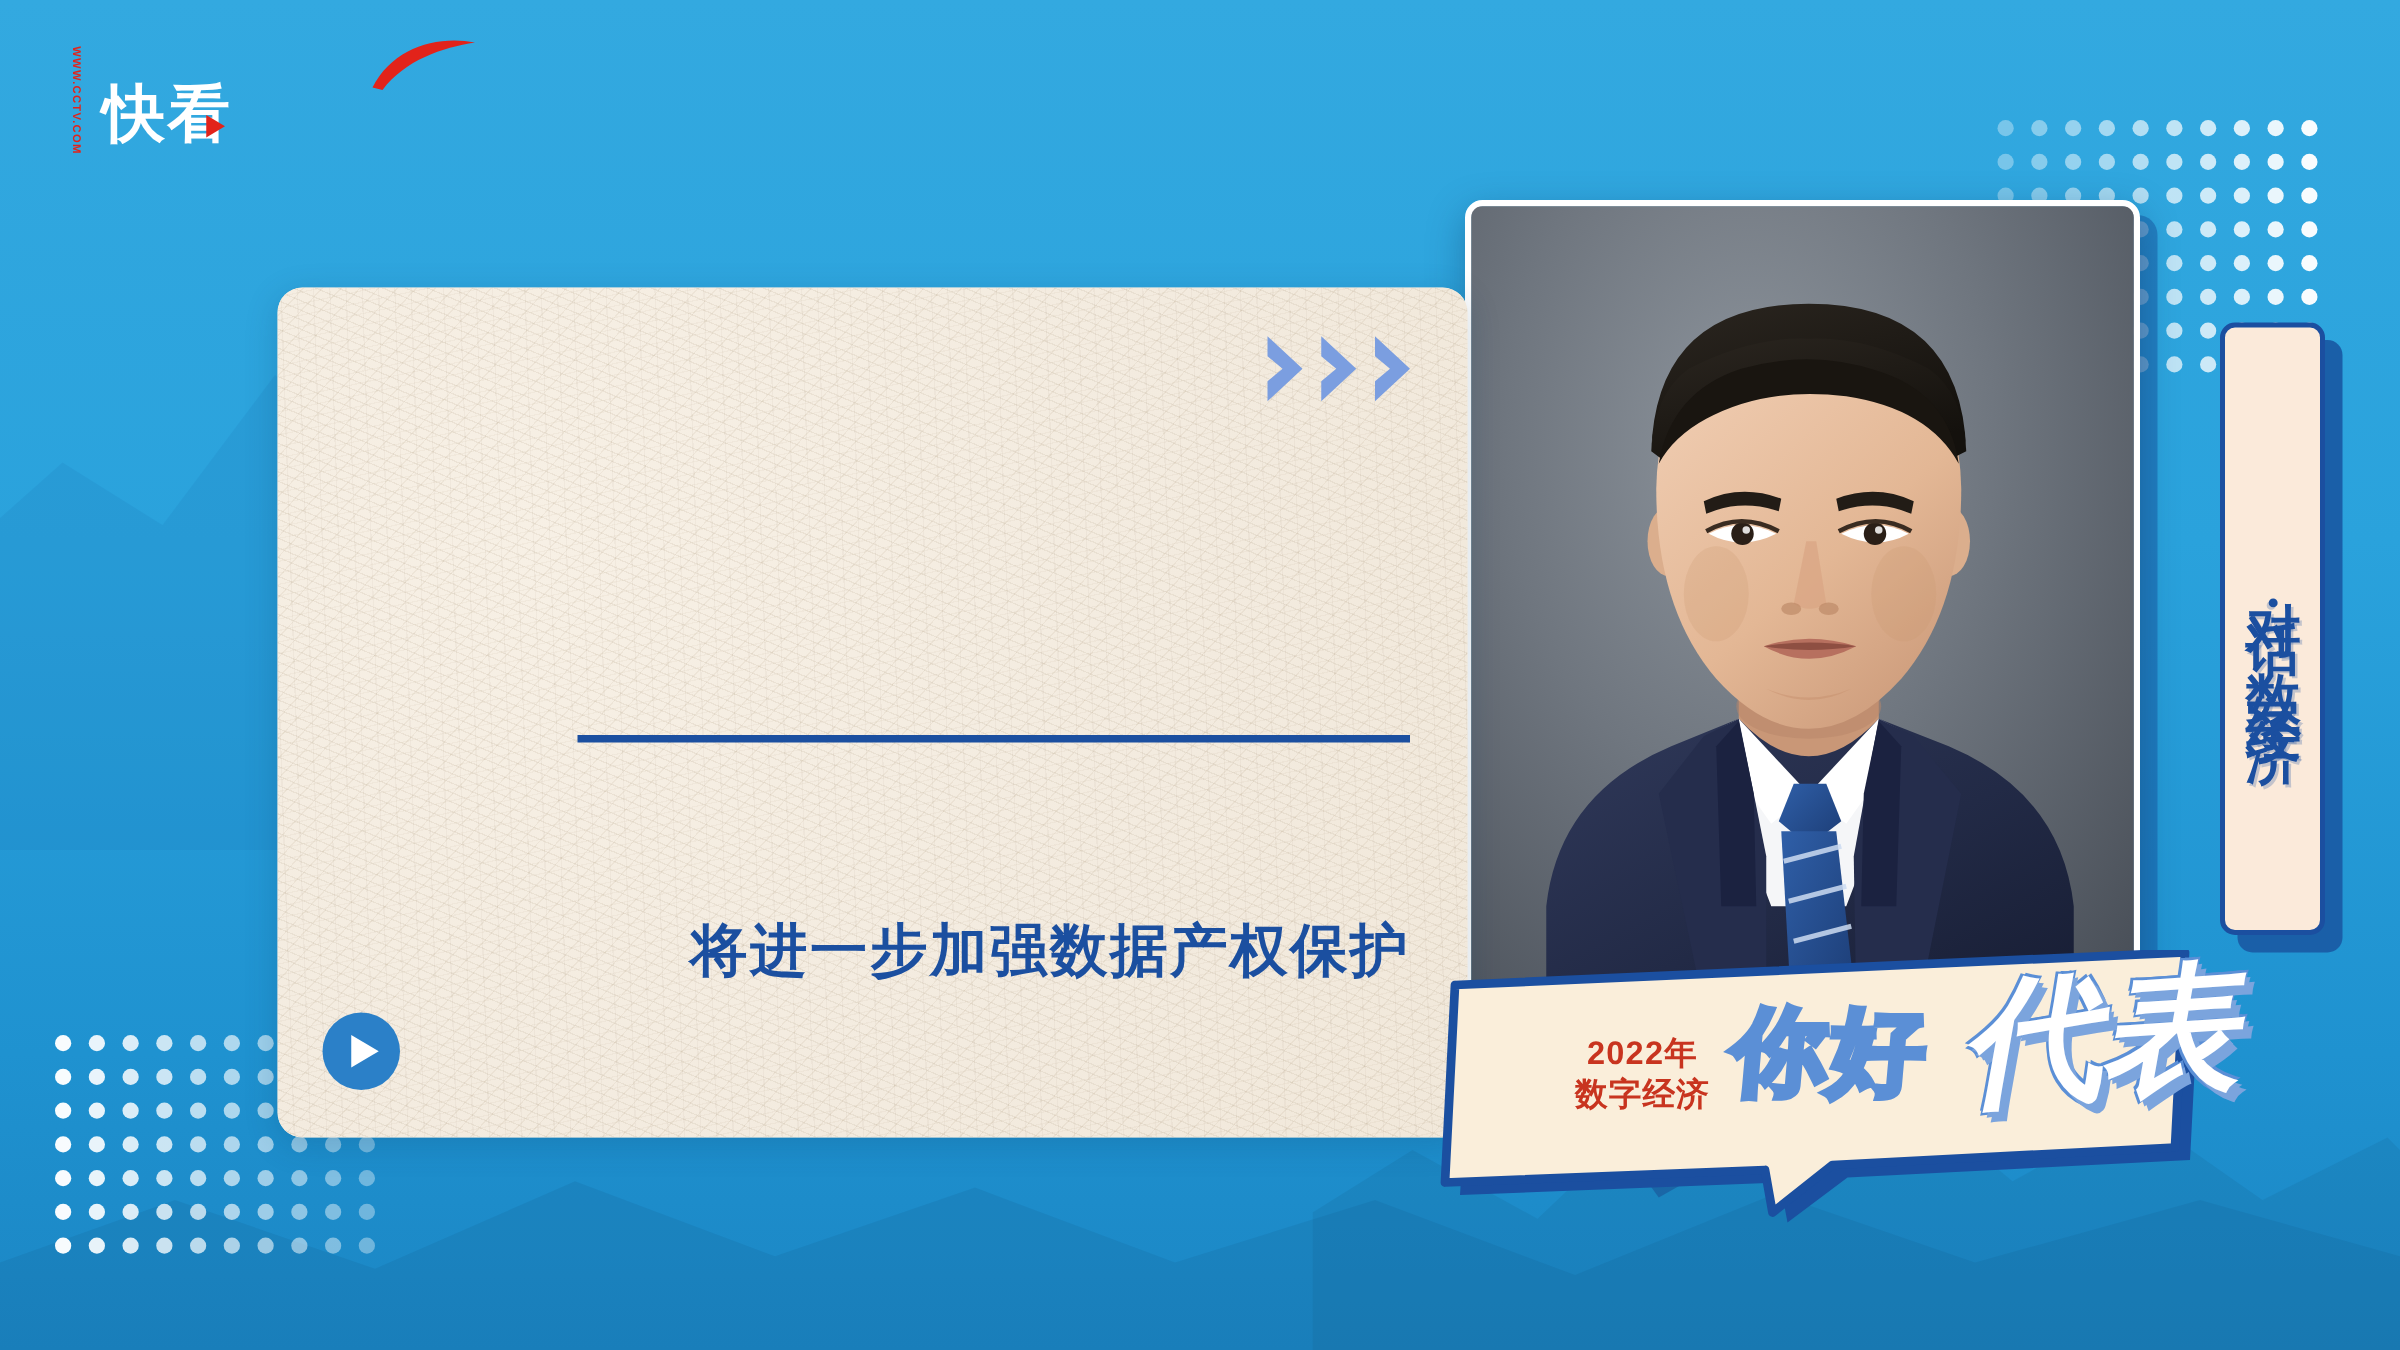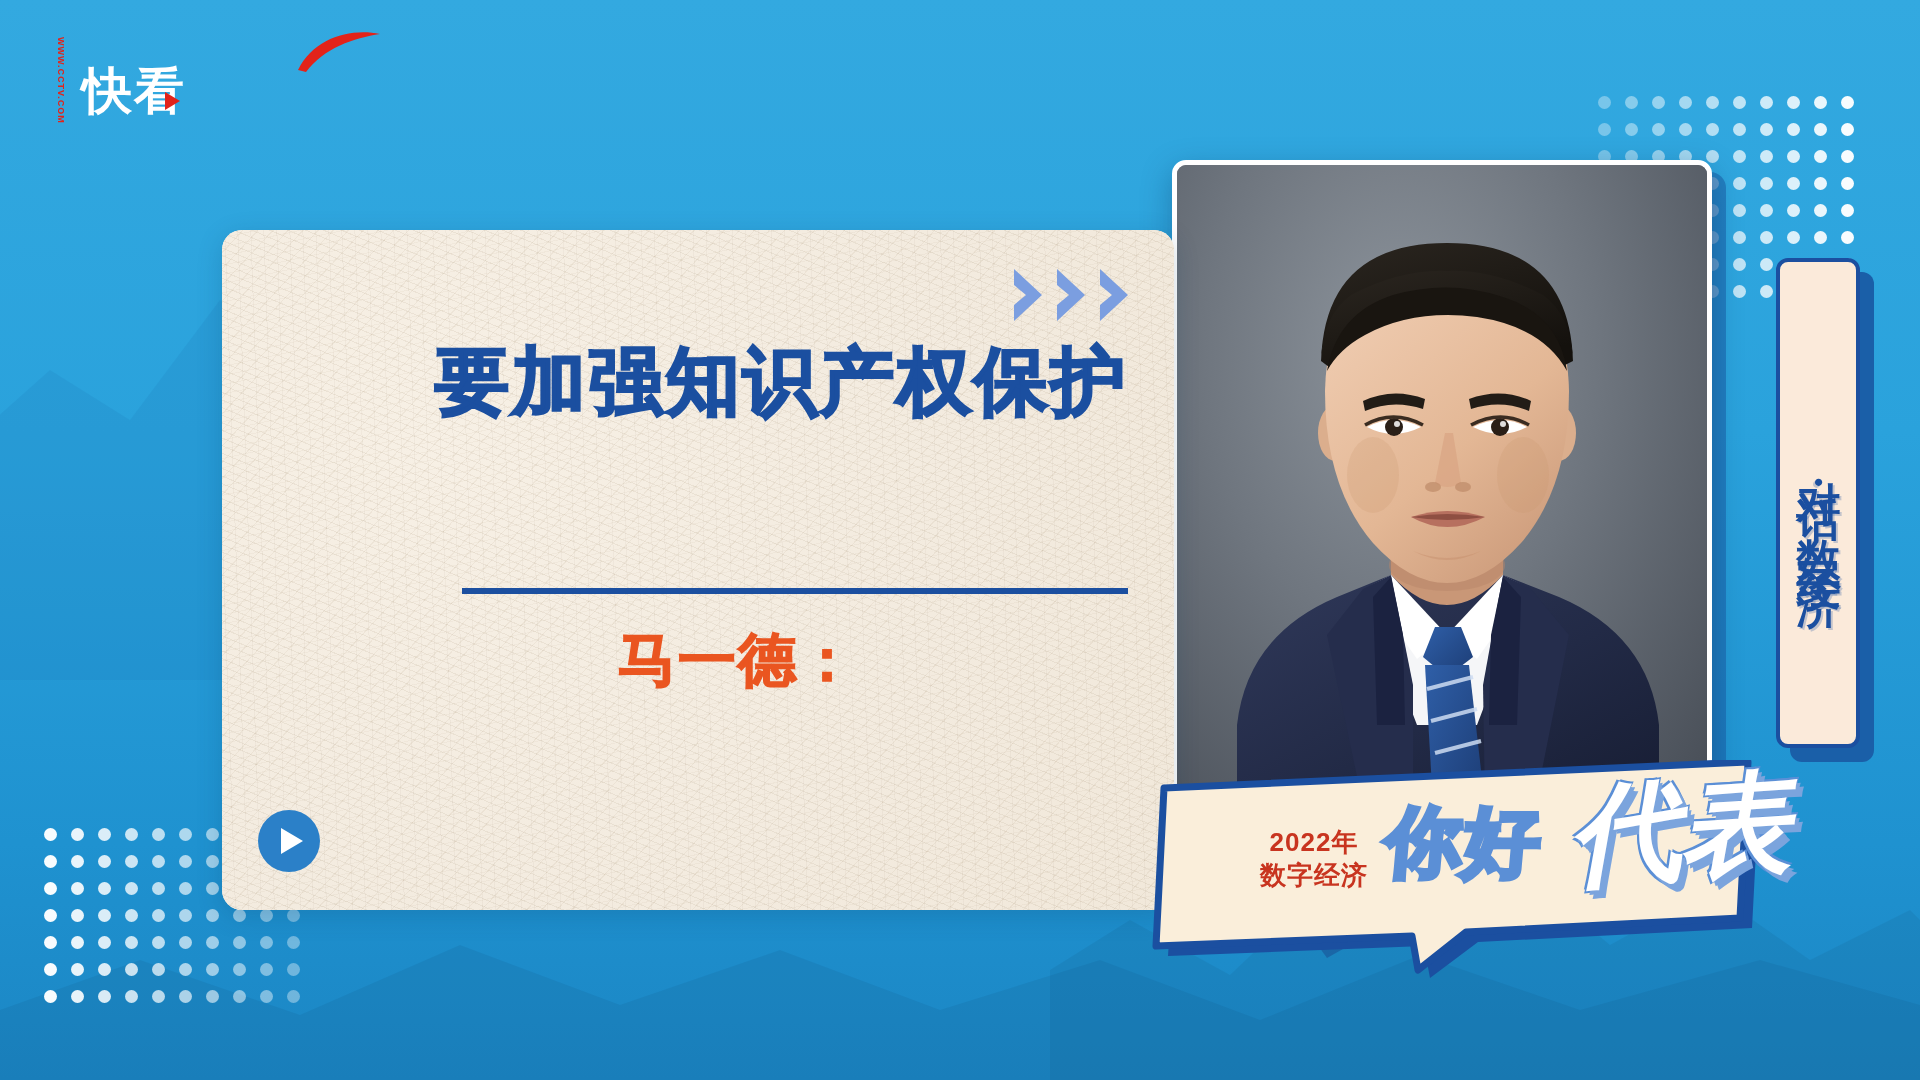--- a/index.html
+++ b/index.html
@@ -541,27 +541,26 @@
           </svg>
       </span>
       <span class="chev">
         <svg width="38" height="56" viewBox="0 0 38 56">
             <path d="M2 2 L30 28 L2 54 L2 38 L14 28 L2 18 Z" fill="#7b9ee0"></path>
           </svg>
       </span>
     </div>
 
     <div class="headline">
-      <div>要加强知识产权保护</div>
     </div>
 
     <div class="rule"></div>
 
-    <div class="speaker">马一德：</div>
-
+
+    <div class="subline">将进一步加强数据产权保护</div>
 
     <div class="playbtn" title="play">
       <span class="tri"></span>
     </div>
   </div>
 
   <div id="vbadge-shadow"></div>
   <div id="vbadge">
     <div class="vtxt">对话·数字经济</div>
   </div>

